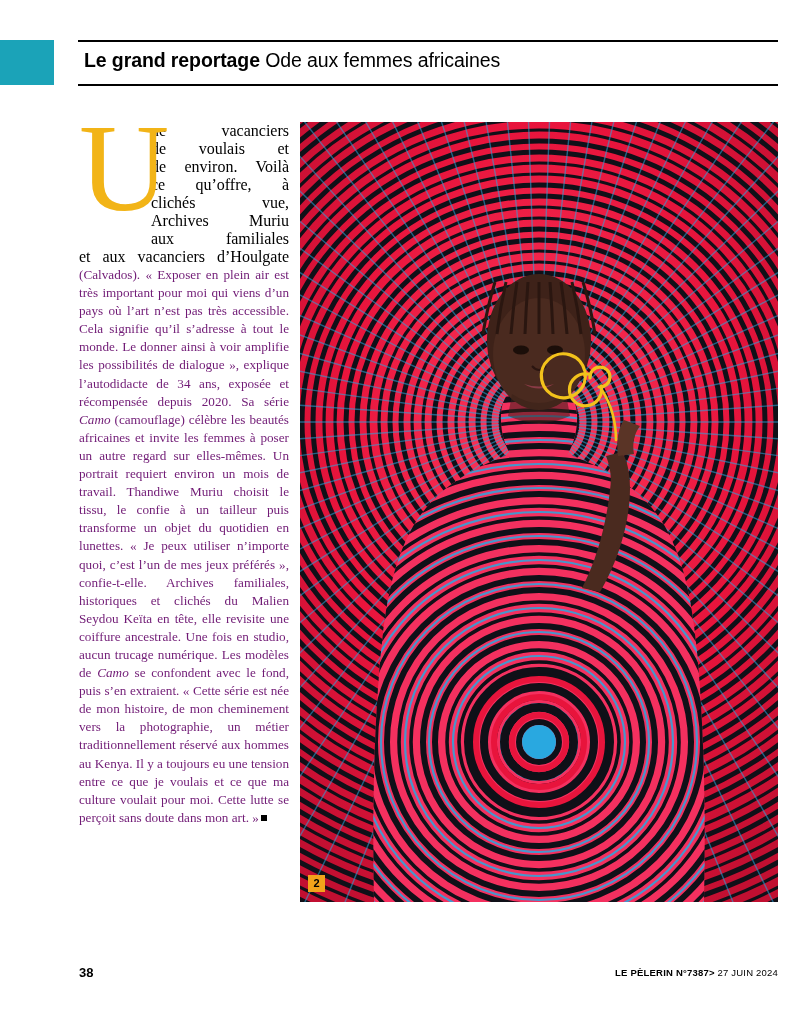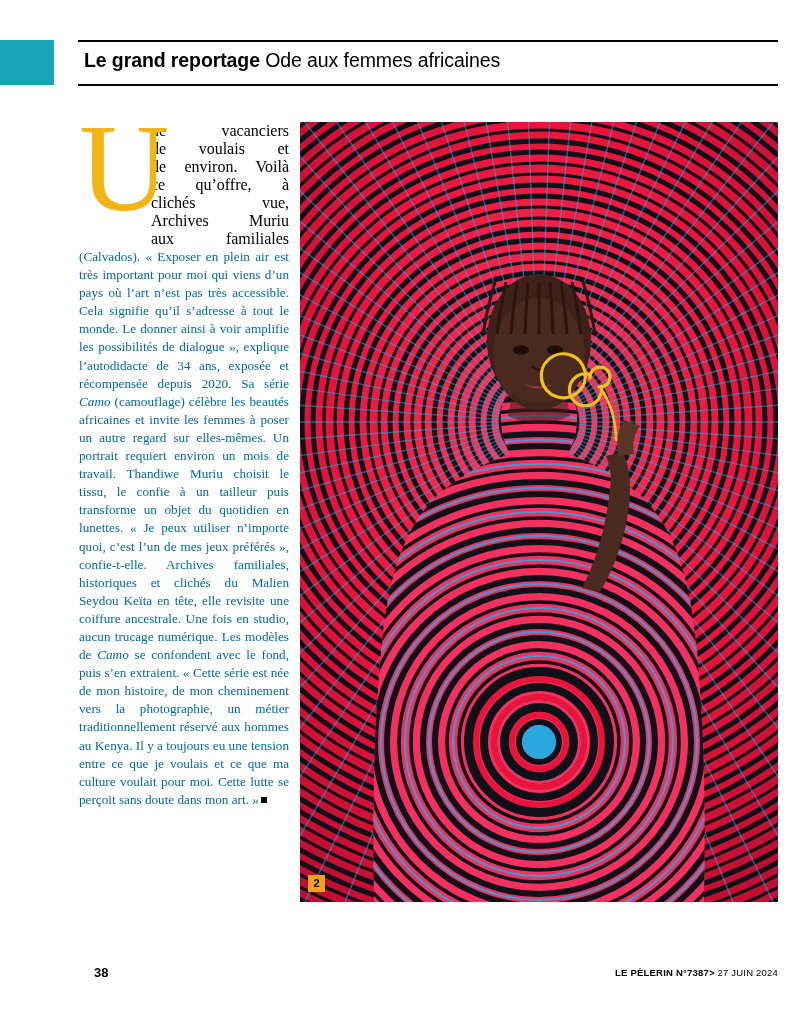--- a/index.html
+++ b/index.html
@@ -82,21 +82,21 @@
     font-size: 125px;
     line-height: 100px;
     color: #f2b417;
     font-weight: normal;
   }
   .body-text {
     font-family: "Liberation Serif", serif;
     font-size: 13.2px;
     line-height: 18.1px;
     text-align: justify;
-    color: #0369a1;
+    color: #701a75;
     margin: 0;
   }
   .indent-block {
     
     margin: 0;
     padding: 0;
   }
   .indent-line {
     display: block;
     text-align: justify;
@@ -140,21 +140,21 @@
     background: #f2a31b;
     color: #000;
     font-family: "Liberation Sans", sans-serif;
     font-weight: bold;
     font-size: 11px;
     line-height: 17px;
     text-align: center;
   }
   .page-number {
     position: absolute;
-    left: 94px;
+    left: 79px;
     top: 965px;
     font-family: "Liberation Sans", sans-serif;
     font-weight: bold;
     font-size: 13px;
     color: #000;
   }
   .footer-right {
     position: absolute;
     right: 19px;
     top: 967px;
@@ -184,20 +184,21 @@
   <div class="dropcap-wrap">
     <span class="dropcap">U</span>
     <div class="indent-block">
       <span class="indent-line">ne vacanciers</span>
       <span class="indent-line">de voulais et</span>
       <span class="indent-line">de environ. Voilà</span>
       <span class="indent-line">ce qu’offre, à</span>
       <span class="indent-line">clichés vue,</span>
       <span class="indent-line">Archives Muriu</span>
       <span class="indent-line">aux familiales</span>
+      <span class="indent-line" style="margin-left:0;">et aux vacanciers d’Houlgate</span>
     </div>
   </div>
 
   <p class="body-text rest-text"><span>(Calvados). « Exposer en plein air est très important pour moi qui viens d’un pays où l’art n’est pas très accessible. Cela signifie qu’il s’adresse à tout le monde. Le donner ainsi à voir amplifie les possibilités de dialogue », explique l’autodidacte de 34 ans, exposée et récompensée depuis 2020. Sa série </span><span class="italic">Camo</span><span> (camouflage) célèbre les beautés africaines et invite les femmes à poser un autre regard sur elles-mêmes. Un portrait requiert environ un mois de travail. Thandiwe Muriu choisit le tissu, le confie à un tailleur puis transforme un objet du quotidien en lunettes. « Je peux utiliser n’importe quoi, c’est l’un de mes jeux préférés », confie-t-elle. Archives familiales, historiques et clichés du Malien Seydou Keïta en tête, elle revisite une coiffure ancestrale. Une fois en studio, aucun trucage numérique. Les modèles de </span><span class="italic">Camo</span><span> se confondent avec le fond, puis s’en extraient. « Cette série est née de mon histoire, de mon cheminement vers la photographie, un métier traditionnellement réservé aux hommes au Kenya. Il y a toujours eu une tension entre ce que je voulais et ce que ma culture voulait pour moi. Cette lutte se perçoit sans doute dans mon art. »</span><span class="endmark"></span></p>
 </div>
 
 <div class="photo">
   <svg class="photo-canvas" viewBox="0 0 478 780" preserveAspectRatio="xMidYMid slice">
     <defs>
 

